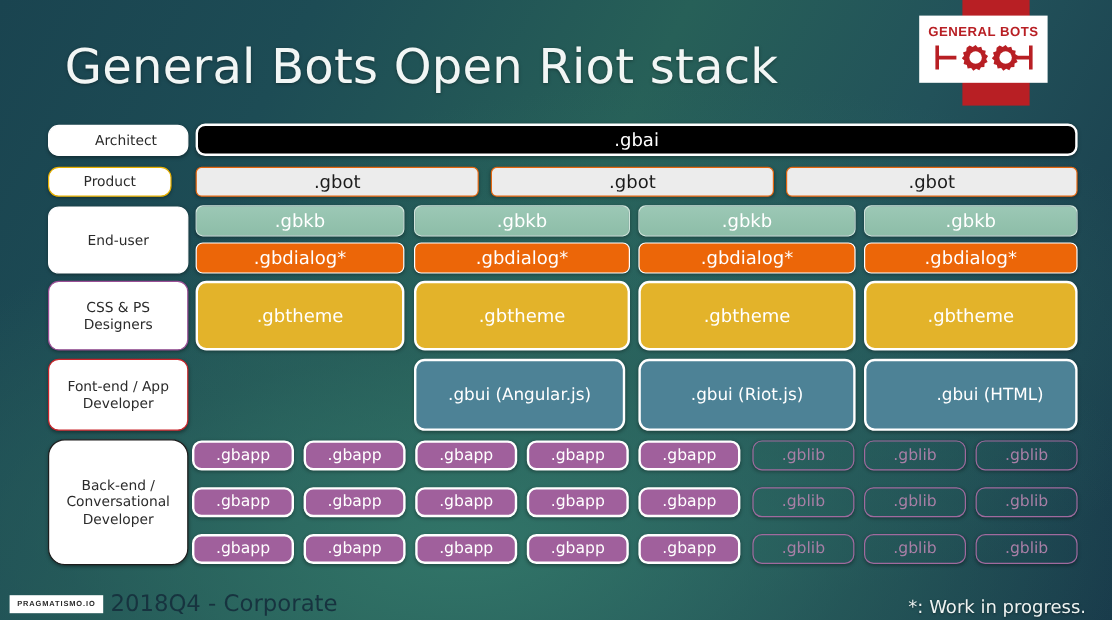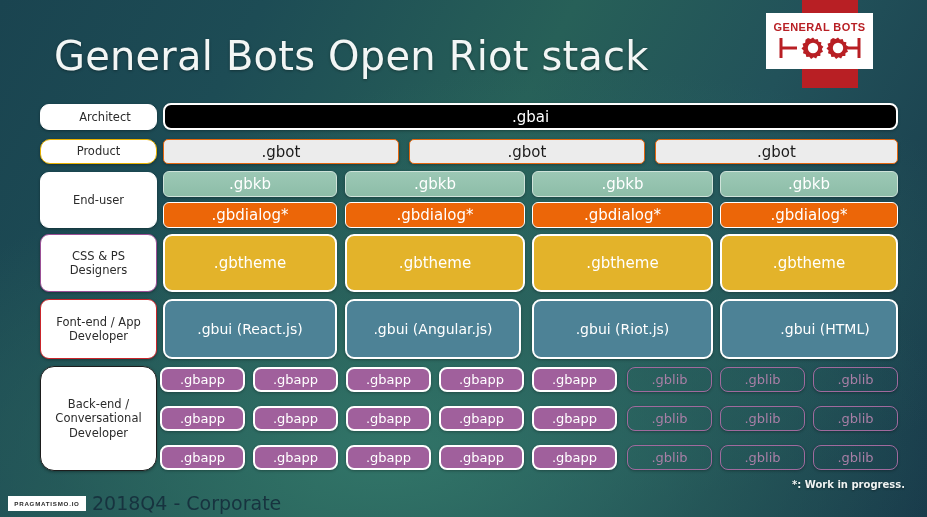--- a/index.html
+++ b/index.html
@@ -79,22 +79,22 @@
     border:1.6px solid #cfe3da;border-radius:6px;color:#ffffff;
   }
   .bx-gbdialog{background:#ec6608;border:1.8px solid #ffffff;border-radius:6px;color:#ffffff;}
   .bx-gbtheme{background:#e3b32a;border:2px solid #ffffff;border-radius:9px;color:#ffffff;}
   .bx-gbui{background:#4d8296;border:2px solid #ffffff;border-radius:9px;color:#ffffff;font-size:14px;}
   .bx-gbapp{background:#a0609c;border:2.2px solid #ffffff;border-radius:8px;color:#ffffff;font-size:13px;}
   .bx-gblib{background:transparent;border:1.4px solid #a06a9e;border-radius:8px;color:#a87fa6;font-size:13px;}
 
   
   .footnote{
-    position:absolute;right:22px;top:479px;
-    font-size:10px;color:#eef3f2;font-weight:bold;
+    position:absolute;right:22px;top:497px;
+    font-size:15px;color:#eef3f2;font-weight:normal;
     font-family:"DejaVu Sans",sans-serif;
     text-shadow:0 1px 2px rgba(0,0,0,.4);
   }
   .footer-bar{position:absolute;left:0;top:489px;width:927px;height:28px;}
   .footer-logo{
     position:absolute;left:8px;top:496px;width:78px;height:15px;background:#ffffff;
     display:flex;align-items:center;justify-content:center;
   }
   .footer-logo span{
     font-size:6.2px;letter-spacing:.75px;font-weight:bold;color:#2a2a2a;
@@ -128,21 +128,21 @@
       <circle cx="61" cy="13" r="5.2" fill="#ffffff"></circle>
     </svg>
   </div>
 
   <div class="title">General Bots Open Riot stack</div>
 
   <div class="grid">
 
     <div class="cell label-chip lb-architect" style="left:40px;top:104px;width:117px;height:26px;padding-left:17px;">Architect</div>
 
-    <div class="cell label-chip lb-product" style="left:40px;top:139px;width:117px;height:25px;border-radius:10px;">Product</div>
+    <div class="cell label-chip lb-product" style="left:40px;top:139px;width:103px;height:25px;">Product</div>
 
     <div class="cell label-chip lb-enduser" style="left:40px;top:172px;width:117px;height:56px;">End-user</div>
 
     <div class="cell label-chip lb-css" style="left:40px;top:234px;width:117px;height:58px;white-space:pre-line;">CSS &amp; PS
 Designers</div>
 
     <div class="cell label-chip lb-front" style="left:40px;top:299px;width:117px;height:60px;white-space:pre-line;">Font-end / App
 Developer</div>
 
     <div class="cell label-chip lb-back" style="left:40px;top:366px;width:117px;height:105px;white-space:pre-line;border-radius:14px;">Back-end  /
@@ -163,21 +163,20 @@
     <div class="cell bx bx-gbdialog" style="left:163px;top:202px;width:174px;height:26px;">.gbdialog*</div>
     <div class="cell bx bx-gbdialog" style="left:345px;top:202px;width:180px;height:26px;">.gbdialog*</div>
     <div class="cell bx bx-gbdialog" style="left:532px;top:202px;width:181px;height:26px;">.gbdialog*</div>
     <div class="cell bx bx-gbdialog" style="left:720px;top:202px;width:178px;height:26px;">.gbdialog*</div>
 
     <div class="cell bx bx-gbtheme" style="left:163px;top:234px;width:174px;height:58px;">.gbtheme</div>
     <div class="cell bx bx-gbtheme" style="left:345px;top:234px;width:180px;height:58px;">.gbtheme</div>
     <div class="cell bx bx-gbtheme" style="left:532px;top:234px;width:181px;height:58px;">.gbtheme</div>
     <div class="cell bx bx-gbtheme" style="left:720px;top:234px;width:178px;height:58px;">.gbtheme</div>
 
-    <div class="cell bx bx-gbui" style="left:163px;top:299px;width:174px;height:60px;">.gbui (React.js)</div>
     <div class="cell bx bx-gbui" style="left:345px;top:299px;width:176px;height:60px;">.gbui (Angular.js)</div>
     <div class="cell bx bx-gbui" style="left:532px;top:299px;width:181px;height:60px;">.gbui (Riot.js)</div>
     <div class="cell bx bx-gbui" style="left:720px;top:299px;width:178px;height:60px;padding-left:32px;">.gbui (HTML)</div>
 
     <div class="cell bx bx-gbapp" style="left:160px;top:367px;width:85px;height:25px;">.gbapp</div>
     <div class="cell bx bx-gbapp" style="left:253px;top:367px;width:85px;height:25px;">.gbapp</div>
     <div class="cell bx bx-gbapp" style="left:346px;top:367px;width:85px;height:25px;">.gbapp</div>
     <div class="cell bx bx-gbapp" style="left:439px;top:367px;width:85px;height:25px;">.gbapp</div>
     <div class="cell bx bx-gbapp" style="left:532px;top:367px;width:85px;height:25px;">.gbapp</div>
 

